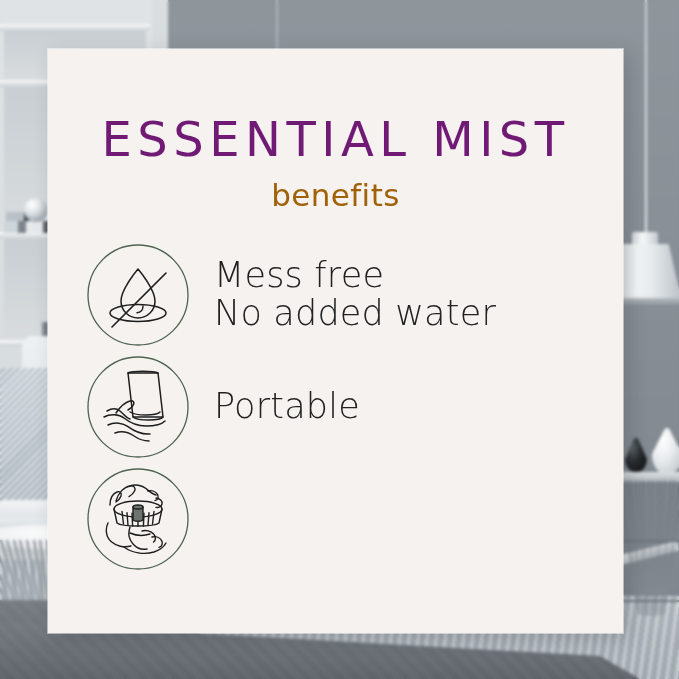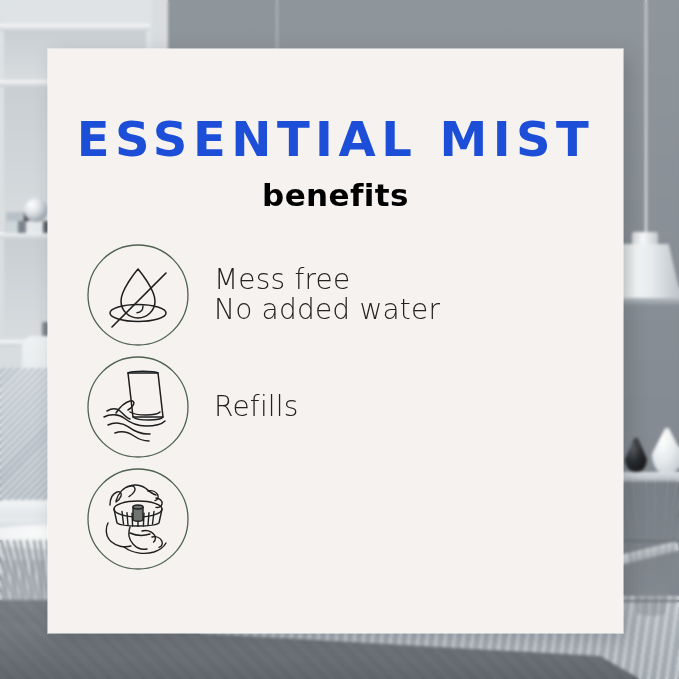--- a/index.html
+++ b/index.html
@@ -129,35 +129,35 @@
 
   
   .card {
     position:absolute; left:48px; top:49px; width:575px; height:584px;
     background:#f5f2f0;
     box-shadow:0 0 0 1px rgba(255,255,255,.5), 6px 6px 18px rgba(40,46,52,.22);
   }
 
   .title {
     text-align:center; margin-top:62px;
-    font-size:48px; letter-spacing:5.5px; font-weight:700; color:#1d4ed8;
+    font-size:48px; letter-spacing:5.5px; font-weight:400; color:#701a75;
     font-family:"DejaVu Sans", sans-serif;
     transform:scaleX(1.0);
   }
   .subtitle {
     text-align:center; margin-top:10px;
-    font-size:31px; font-weight:700; color:#000000; letter-spacing:.4px;
+    font-size:31px; font-weight:400; color:#a16207; letter-spacing:.4px;
     font-family:"DejaVu Sans", sans-serif;
   }
 
   .benefits { margin-top:30px; padding-left:38px; }
   .benefit { display:flex; align-items:center; margin-bottom:8px; }
   .b-icon  { flex:0 0 104px; height:104px; position:relative; }
   .b-text  {
-    margin-left:24px; font-size:28px; font-weight:300; color:#222;
+    margin-left:24px; font-size:35px; font-weight:300; color:#222;
     line-height:1.08; letter-spacing:.2px; white-space:pre-line;
     font-family:"DejaVu Sans", sans-serif;
   }
   .b-icon svg { display:block; width:104px; height:104px; }
 </style>
 </head>
 <body>
 
 <div id="scene">
 
@@ -295,21 +295,21 @@
               <path d="M47 62 C52 66 74 66 77 62"></path>
               <path d="M30 58 C34 52 40 47 44 46 C47 45.3 48.6 47 47.6 49.4 C46.8 51.4 44 53.8 42 55"></path>
               <path d="M21 56 C26 53 31 53.5 34 56 C37.6 59 40 62.6 44 64"></path>
               <path d="M18 62 C24 58.6 33 59 38 63 C43 67 50 71 60 71 C69 71 76 69 79 66"></path>
               <path d="M22 70 C29 66.6 37 68 42 71.6 C48 76 56 79.6 64 79"></path>
               <path d="M29 78 C36 75.6 43 77.6 48 81 C53 84.4 58 86 63 86"></path>
               <path d="M44 57 C50 61 70 61 74 57"></path>
             </g>
           </svg>
         </div>
-        <div class="b-text">Refills</div>
+        <div class="b-text">Portable</div>
       </div>
 
       <div class="benefit">
         <div class="b-icon">
           <svg viewBox="0 0 104 104">
             <circle cx="52" cy="52" r="50" fill="none" stroke="#4e6350" stroke-width="1.3"></circle>
             <g fill="none" stroke="#1e1e1e" stroke-width="1.4" stroke-linejoin="round" stroke-linecap="round">
 
               <ellipse cx="52" cy="42" rx="24" ry="8"></ellipse>
               <path d="M28 42 L31 56 C36 60 68 60 73 56 L76 42"></path>

